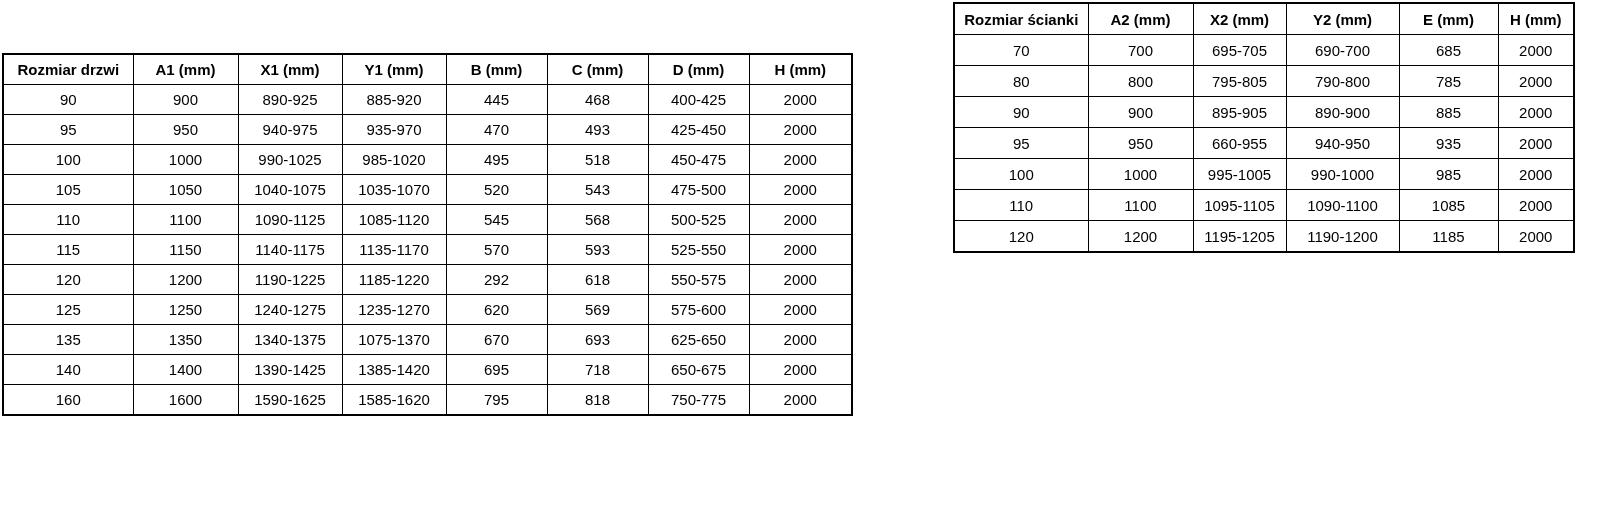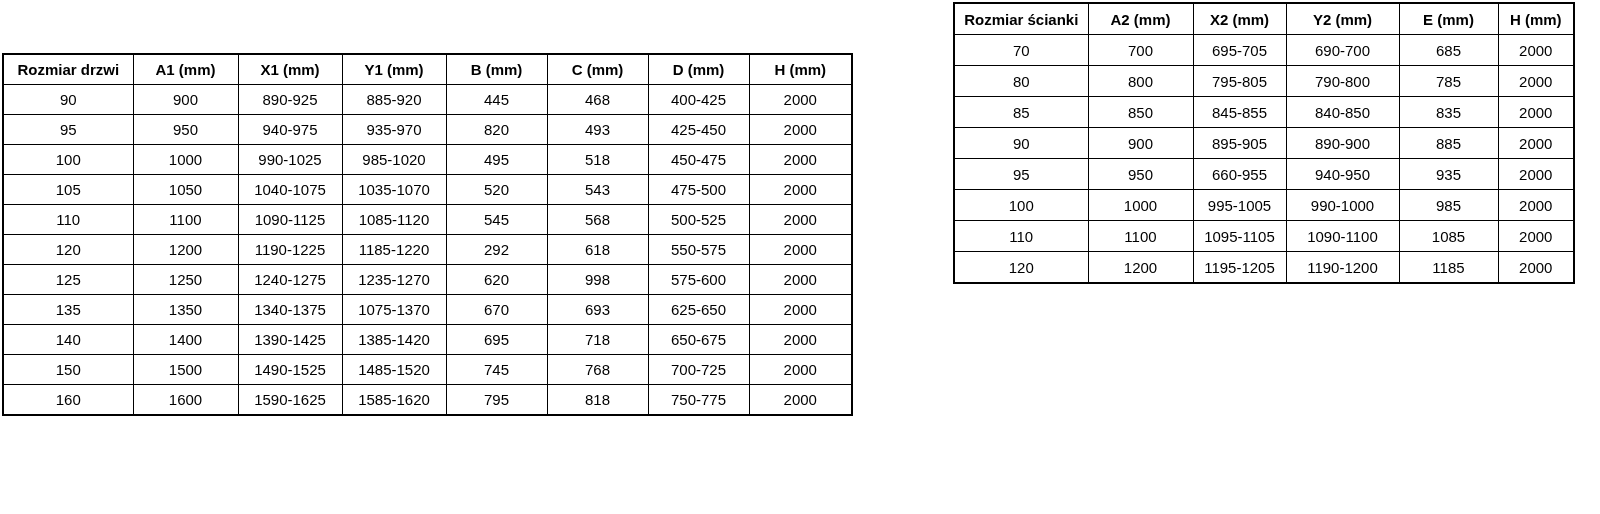--- a/index.html
+++ b/index.html
@@ -83,21 +83,21 @@
           <td>445</td>
           <td>468</td>
           <td>400-425</td>
           <td>2000</td>
         </tr>
         <tr>
           <td>95</td>
           <td>950</td>
           <td>940-975</td>
           <td>935-970</td>
-          <td>820</td>
+          <td>470</td>
           <td>493</td>
           <td>425-450</td>
           <td>2000</td>
         </tr>
         <tr>
           <td>100</td>
           <td>1000</td>
           <td>990-1025</td>
           <td>985-1020</td>
           <td>495</td>
@@ -119,36 +119,46 @@
           <td>110</td>
           <td>1100</td>
           <td>1090-1125</td>
           <td>1085-1120</td>
           <td>545</td>
           <td>568</td>
           <td>500-525</td>
           <td>2000</td>
         </tr>
         <tr>
+          <td>115</td>
+          <td>1150</td>
+          <td>1140-1175</td>
+          <td>1135-1170</td>
+          <td>570</td>
+          <td>593</td>
+          <td>525-550</td>
+          <td>2000</td>
+        </tr>
+        <tr>
           <td>120</td>
           <td>1200</td>
           <td>1190-1225</td>
           <td>1185-1220</td>
           <td>292</td>
           <td>618</td>
           <td>550-575</td>
           <td>2000</td>
         </tr>
         <tr>
           <td>125</td>
           <td>1250</td>
           <td>1240-1275</td>
           <td>1235-1270</td>
           <td>620</td>
-          <td>998</td>
+          <td>569</td>
           <td>575-600</td>
           <td>2000</td>
         </tr>
         <tr>
           <td>135</td>
           <td>1350</td>
           <td>1340-1375</td>
           <td>1075-1370</td>
           <td>670</td>
           <td>693</td>
@@ -156,30 +166,20 @@
           <td>2000</td>
         </tr>
         <tr>
           <td>140</td>
           <td>1400</td>
           <td>1390-1425</td>
           <td>1385-1420</td>
           <td>695</td>
           <td>718</td>
           <td>650-675</td>
-          <td>2000</td>
-        </tr>
-        <tr>
-          <td>150</td>
-          <td>1500</td>
-          <td>1490-1525</td>
-          <td>1485-1520</td>
-          <td>745</td>
-          <td>768</td>
-          <td>700-725</td>
           <td>2000</td>
         </tr>
         <tr>
           <td>160</td>
           <td>1600</td>
           <td>1590-1625</td>
           <td>1585-1620</td>
           <td>795</td>
           <td>818</td>
           <td>750-775</td>
@@ -218,28 +218,20 @@
         </tr>
         <tr>
           <td>80</td>
           <td>800</td>
           <td>795-805</td>
           <td>790-800</td>
           <td>785</td>
           <td>2000</td>
         </tr>
         <tr>
-          <td>85</td>
-          <td>850</td>
-          <td>845-855</td>
-          <td>840-850</td>
-          <td>835</td>
-          <td>2000</td>
-        </tr>
-        <tr>
           <td>90</td>
           <td>900</td>
           <td>895-905</td>
           <td>890-900</td>
           <td>885</td>
           <td>2000</td>
         </tr>
         <tr>
           <td>95</td>
           <td>950</td>

